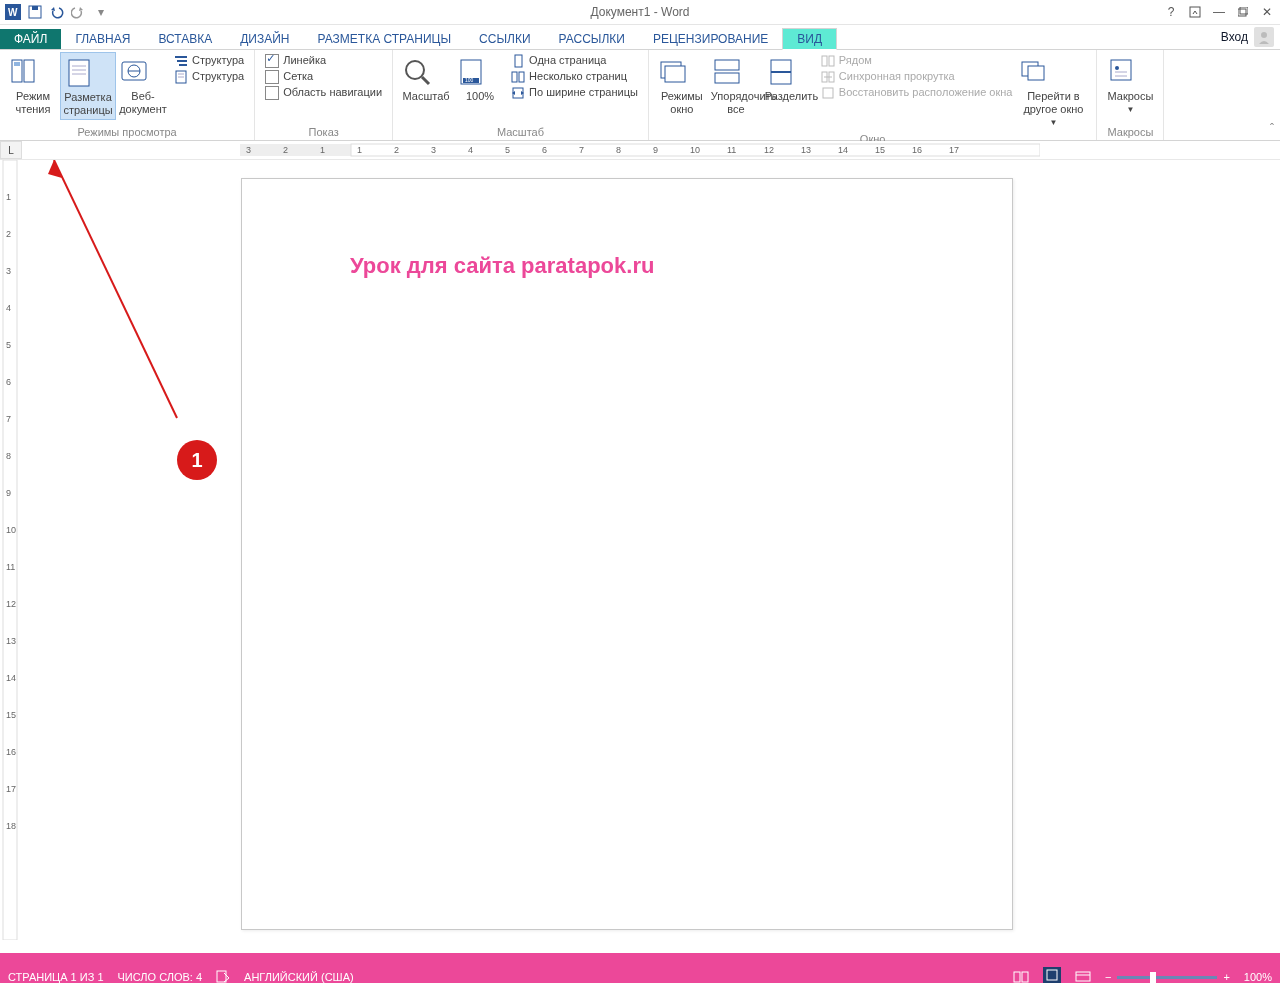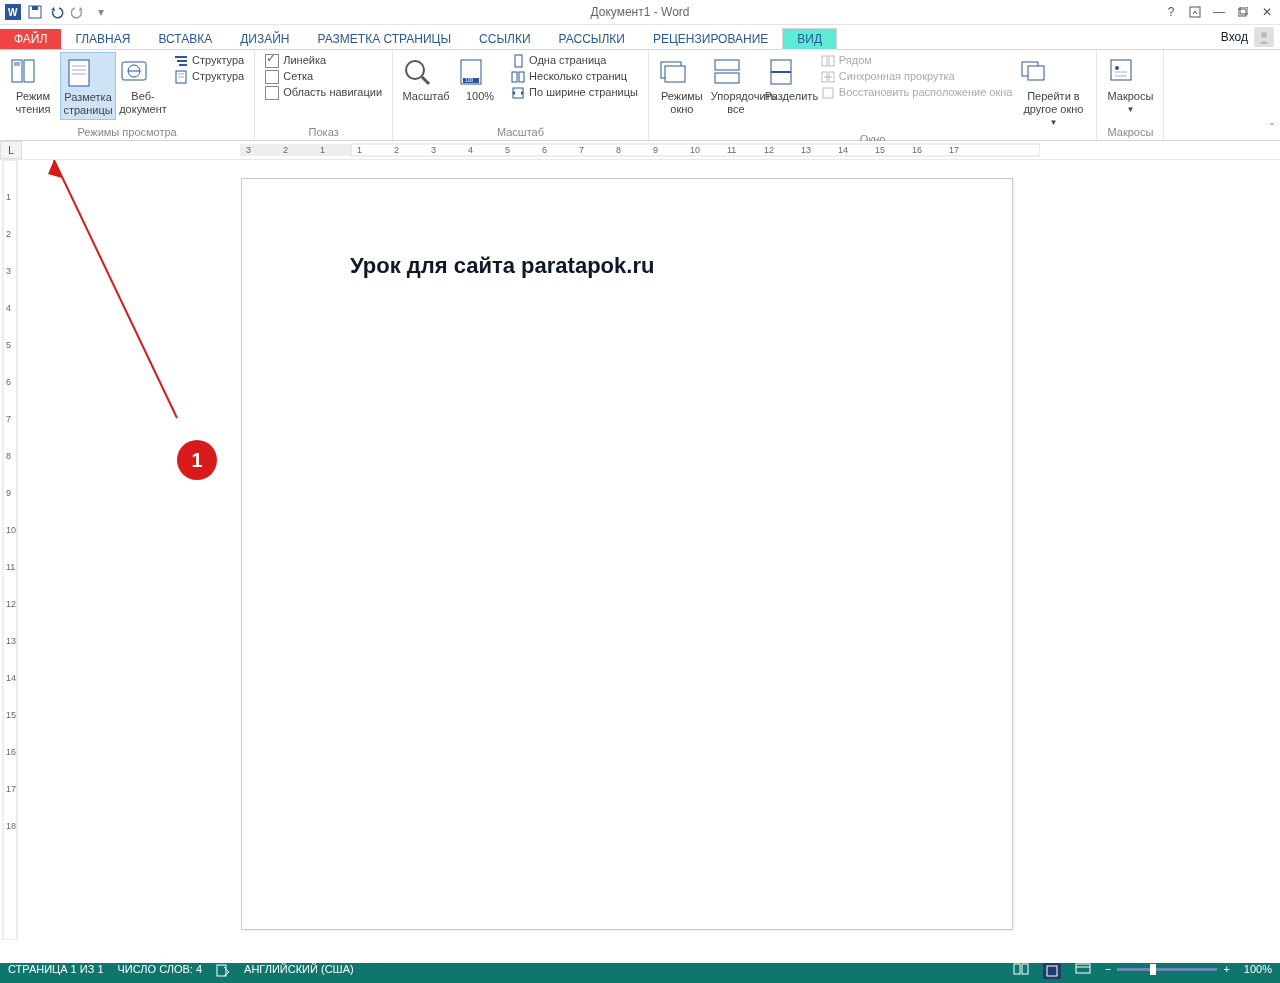--- a/index.html
+++ b/index.html
@@ -4,21 +4,21 @@
 <style>
 html,body{margin:0;padding:0;font-family:"Segoe UI",Tahoma,sans-serif;font-size:12px;color:#444;background:#fff;overflow:hidden}
 .titlebar{height:24px;background:#fff;border-bottom:1px solid #e5e5e5;display:flex;align-items:center;position:relative}
 .qat{display:flex;align-items:center;gap:4px;padding:0 4px}
 .qat .icon{width:18px;height:18px;display:flex;align-items:center;justify-content:center;color:#2a579a}
 .titlebar .title{position:absolute;left:50%;transform:translateX(-50%);font-size:12px;color:#666}
 .titlebar .wincontrols{position:absolute;right:2px;display:flex;gap:2px}
 .titlebar .wincontrols div{width:22px;height:18px;display:flex;align-items:center;justify-content:center;color:#555}
 .tabs{height:24px;background:#fff;display:flex;align-items:flex-end;border-bottom:1px solid #d4d4d4;position:relative}
 .tab{padding:3px 14px;font-size:12px;color:#2a579a;cursor:pointer;text-transform:uppercase}
-.tab.file{background:#ef4444;color:#fff}
+.tab.file{background:#0f766e;color:#fff}
 .tab.active{border:1px solid #d4d4d4;border-bottom:1px solid #fff;margin-bottom:-1px;background:#5eead4;color:#2a579a}
 .tabs .signin{position:absolute;right:6px;top:2px;display:flex;align-items:center;gap:6px;color:#0f172a}
 .avatar{width:20px;height:20px;background:#e0e0e0;display:flex;align-items:center;justify-content:center;border-radius:2px}
 .ribbon{height:90px;background:#fff;border-bottom:1px solid #d4d4d4;display:flex;position:relative}
 .group{display:flex;flex-direction:column;justify-content:space-between;border-right:1px solid #e5e5e5;padding:2px 6px 0 6px}
 .group-body{display:flex;align-items:flex-start;flex:1}
 .group-label{font-size:11px;color:#888;text-align:center;padding:2px 0}
 .bigbtn{display:flex;flex-direction:column;justify-content:flex-start;width:50px;padding:2px;text-align:center;line-height:13px;cursor:pointer}
 .bigbtn.sel{background:#cfe3f7;border:1px solid #9ec4ea}
 .bigbtn .bicon{width:32px;height:32px;margin:2px 0}
@@ -31,24 +31,24 @@
 .cb.checked:after{content:"✓";position:absolute;top:-3px;left:0;font-size:11px;color:#2a579a}
 .collapse{position:absolute;right:6px;bottom:4px;color:#888;cursor:pointer}
 .rulerbar{height:18px;background:#fff;display:flex;position:relative;border-bottom:1px solid #e8e8e8}
 .ruler-corner{width:22px;height:18px;background:#f3f3f3;border:1px solid #ddd;box-sizing:border-box;display:flex;align-items:center;justify-content:center;font-size:10px}
 .ruler-h{flex:1;position:relative;margin-left:218px}
 .ruler-h svg{position:absolute;top:0;left:0}
 .workspace{position:relative;height:780px;background:#fff;display:flex}
 .ruler-v{width:22px;background:#fff}
 .page-area{flex:1;position:relative;background:#fff}
 .page{position:absolute;left:219px;top:18px;width:770px;height:750px;background:#fff;border:1px solid #c8c8c8;box-shadow:1px 1px 3px rgba(0,0,0,.08)}
-.page-text{position:absolute;left:108px;top:74px;font-size:22px;font-weight:bold;font-family:Arial,sans-serif;color:#0f172a}
+.page-text{position:absolute;left:108px;top:74px;font-size:22px;font-weight:bold;font-family:Arial,sans-serif;color:#ec4899}
 .annotation-arrow{position:absolute;pointer-events:none}
 .anno-badge{position:absolute;width:40px;height:40px;border-radius:50%;background:#d71a1a;color:#fff;display:flex;align-items:center;justify-content:center;font-size:20px;font-weight:bold}
-.statusbar{position:fixed;bottom:0;left:0;right:0;height:20px;background:#0f766e;color:#fff;display:flex;align-items:flex-start;font-size:11px;padding:0 8px;gap:14px}
+.statusbar{position:fixed;bottom:0;left:0;right:0;height:30px;background:#ec4899;color:#fff;display:flex;align-items:flex-end;font-size:11px;padding:0 8px;gap:14px}
 .statusbar .spacer{flex:1}
 .zoom{display:flex;align-items:center;gap:6px}
 .zoom .track{width:100px;height:3px;background:#6a88b5;position:relative}
 .zoom .thumb{position:absolute;left:33px;top:-4px;width:6px;height:11px;background:#fff}
 svg{display:block}
 </style>
 </head>
 <body>
 
 <div class="titlebar">

